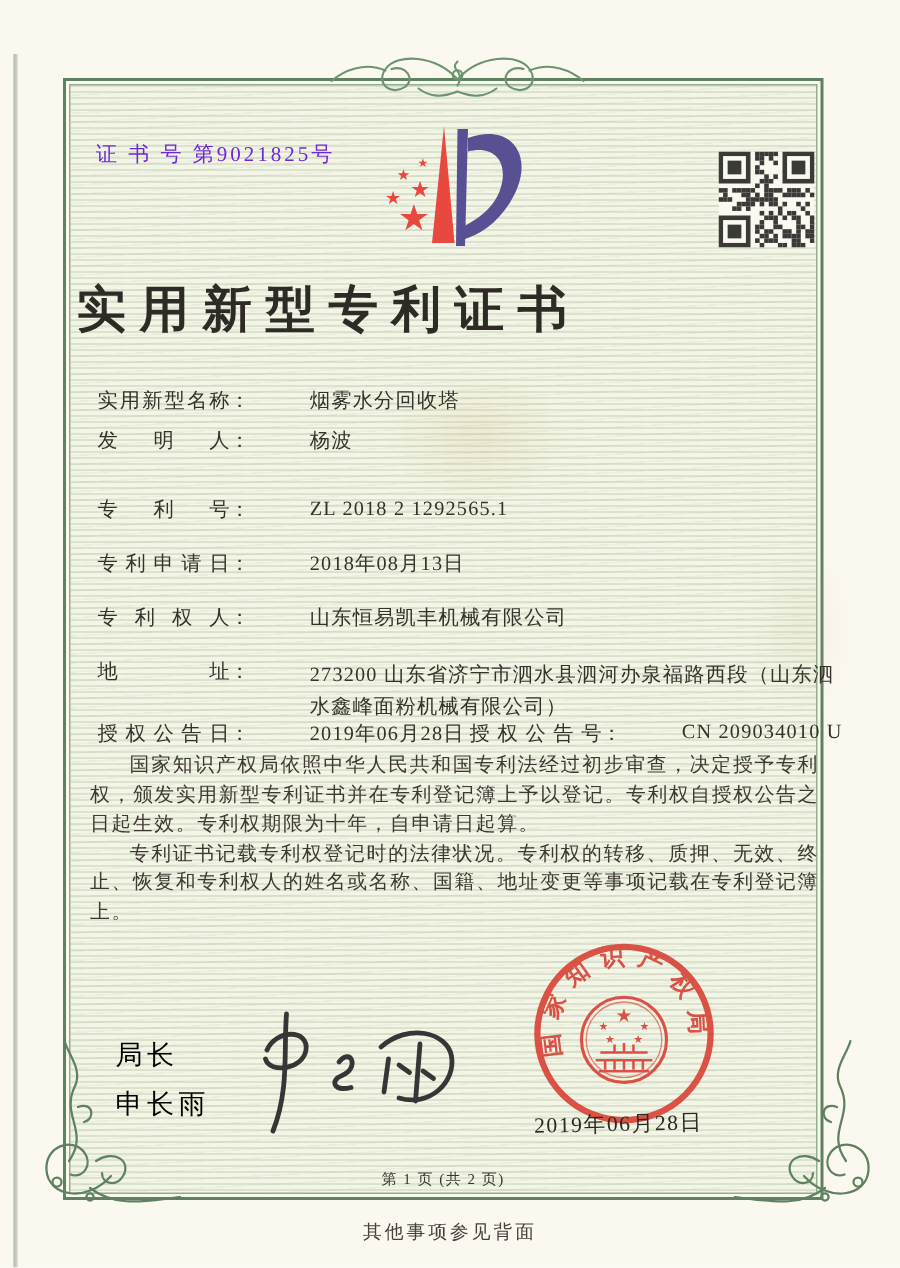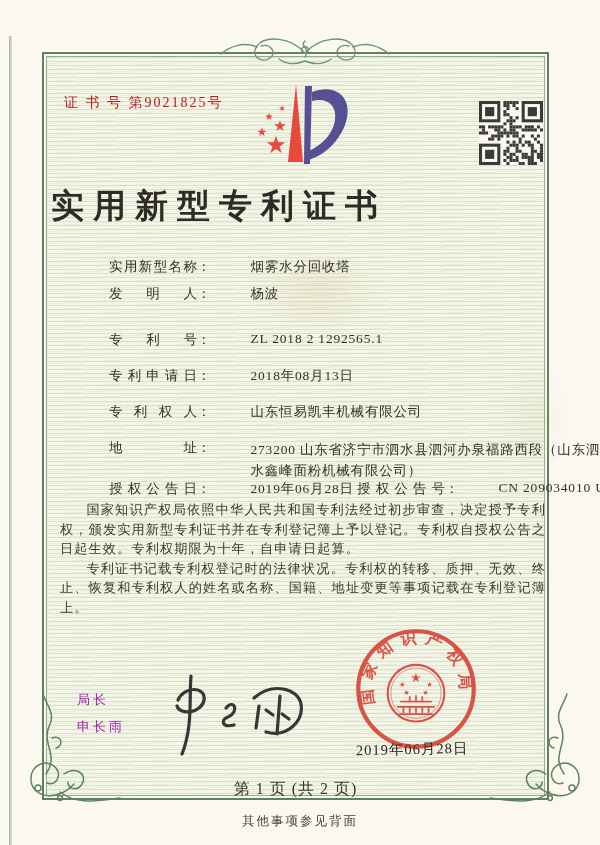--- a/index.html
+++ b/index.html
@@ -38,58 +38,58 @@
     background:radial-gradient(ellipse at center, rgba(216,176,120,.18), rgba(216,176,120,0) 70%);
     pointer-events:none;
   }
   .stain2{
     position:absolute;left:500px;top:360px;width:70px;height:120px;
     background:radial-gradient(ellipse at center, rgba(200,185,150,.12), rgba(200,185,150,0) 70%);
     pointer-events:none;
   }
   .cert-no{
     position:absolute;left:64px;top:94px;
-    font-size:14px;letter-spacing:2px;color:#b91c1c;
+    font-size:14px;letter-spacing:2px;color:#6d28d9;
   }
   .logo{position:absolute;left:238px;top:70px;}
   .qr{position:absolute;left:479px;top:101px;}
   .title{
     position:absolute;left:42px;top:184px;width:507px;
     text-align:left;font-size:33px;font-weight:600;
     letter-spacing:9px;text-indent:9px;color:#2e2b26;
   }
   .fields{position:absolute;left:65px;top:0;width:480px;font-size:13.5px;}
   .field-row{position:absolute;left:0;white-space:nowrap;}
   .flabel{
     display:inline-block;width:88px;
     text-align:justify;text-align-last:justify;
-    vertical-align:top;letter-spacing:0;margin-left:44px;
+    vertical-align:top;letter-spacing:0;
   }
   .colon{vertical-align:top;}
   .fvalue{display:inline-block;letter-spacing:.8px;vertical-align:top;margin-left:40px;}
   .addr .fvalue{white-space:normal;width:372px;line-height:21px;}
   .grant-no-pair{position:absolute;left:248px;top:0;white-space:nowrap;}
   .paragraphs{
     position:absolute;left:60px;top:500px;width:486px;
     font-size:13.2px;line-height:19.5px;
     text-align:justify;letter-spacing:1.1px;color:#3d3832;font-family:Liberation Serif, serif;
   }
   .paragraphs p{margin:0;text-indent:2em;}
-  .signoff{position:absolute;left:77px;top:691px;font-size:13px;letter-spacing:3px;color:#a21caf;}
+  .signoff{position:absolute;left:77px;top:691px;font-size:18px;letter-spacing:3px;color:#000000;}
   .signoff div{margin-bottom:9px;}
   .signature{position:absolute;left:162px;top:668px;}
   .seal{position:absolute;left:353px;top:626px;opacity:.92;}
   .seal-date{
     position:absolute;left:356px;top:740px;
     font-size:14.5px;letter-spacing:1px;color:#2c2925;
     transform:rotate(-1.2deg);z-index:5;
   }
   .page-indicator{
     position:absolute;left:42px;top:779px;width:507px;
-    text-align:center;font-size:16px;letter-spacing:1px;color:#3a362f;
+    text-align:center;font-size:10px;letter-spacing:1px;color:#3a362f;
   }
   .back-note{
     position:absolute;left:0;top:813px;width:600px;
     text-align:center;font-size:12.5px;letter-spacing:2px;color:#45413a;font-family:Liberation Mono, monospace;
   }
   .ornament{position:absolute;pointer-events:none;}
   .orn-top{left:207px;top:33px;}
   .orn-bl{left:16px;top:688px;}
   .orn-br{left:484px;top:688px;}
 </style>

